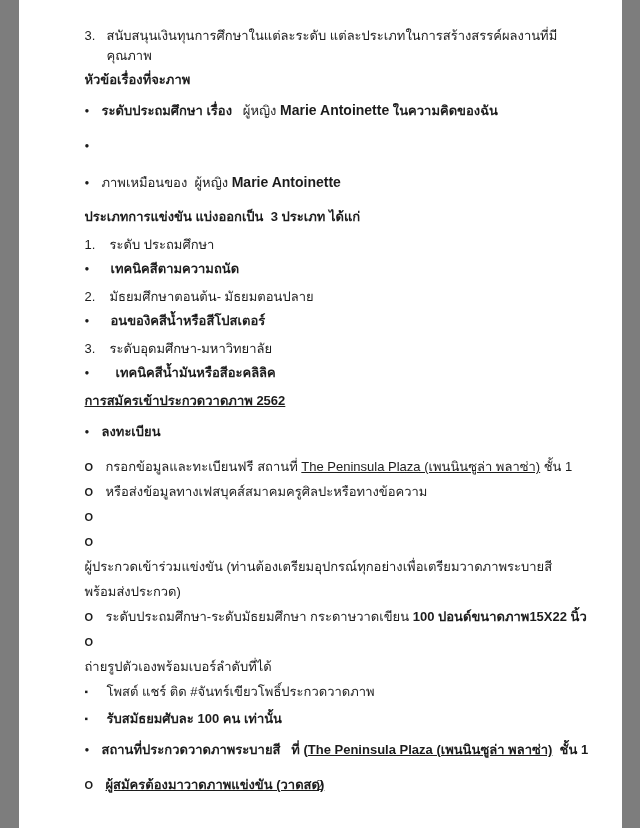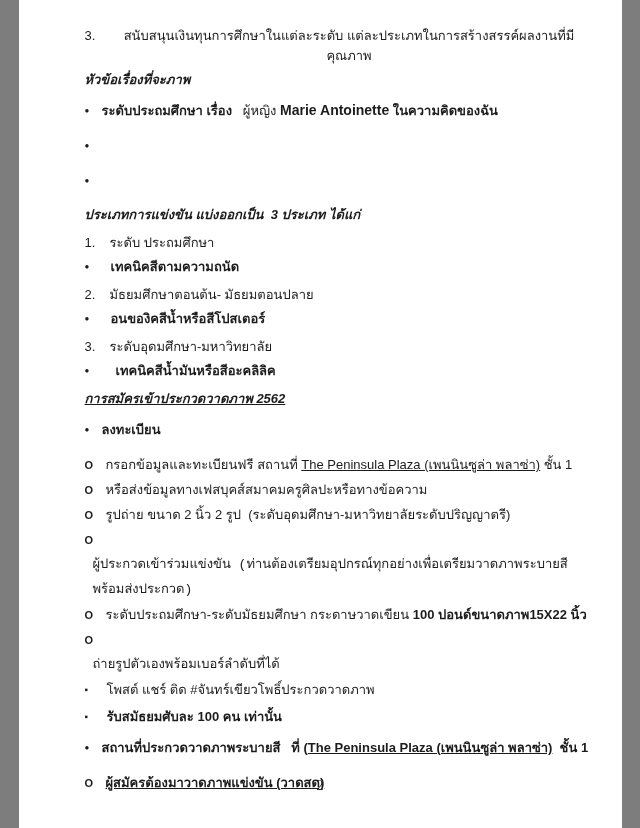--- a/index.html
+++ b/index.html
@@ -17,47 +17,47 @@
     overflow:hidden;
   }
   .content {
     padding:26px 30px 0 66px;
     font-size:13px;
     line-height:20px;
     color:#1c1c1c;
   }
   .block { display:flex; align-items:baseline; }
   .marker { flex:0 0 auto; }
-  .text { white-space:pre-wrap;text-align:center; }
+  .text { white-space:pre-wrap; }
 
   
   .m-disc { font-size:8px; position:relative; top:-2px; }
   .m-circ { font-weight:bold; font-size:11px; }
   .m-sq   { font-size:10px; position:relative; top:-1px; }
   .m-num  { }
 
   
   .i-n1 { margin-left:20px; }  .i-n1 > .marker { width:22px; }
   .i-b1 { margin-left:22px; }  .i-b1 > .marker { width:17px; }
   .i-n2 { margin-left:20px; }  .i-n2 > .marker { width:25px; }
   .i-b2 { margin-left:70px; }  .i-b2 > .marker { width:26px; }
   .i-b2x{ margin-left:76px; }  .i-b2x > .marker { width:31px; }
   .i-o1 { margin-left:73px; }  .i-o1 > .marker { width:21px; }
   .i-o2 { margin-left:78px; }  .i-o2 > .marker { width:21px; }
   .i-p1 { margin-left:94px; }
   .i-s1 { margin-left:100px; } .i-s1 > .marker { width:22px; }
 
   
-  .t-h        { font-weight:bold; margin:0 0 8px;font-style:italic; }
+  .t-h        { font-weight:bold; margin:0 0 8px; }
   .t-li.i-b1  { margin:6px 0 10px; line-height:25px; }
   .t-li.i-n1  { margin:0 0 4px; }
   .t-li.i-n2  { margin:2px 0 4px; }
   .t-li.i-b2, .t-li.i-b2x { margin:2px 0 6px; }
   .t-li.i-o1, .t-li.i-o2  { margin:1px 0 3px; line-height:22px; }
-  .t-p        { margin:1px 8px 3px; line-height:22px;font-family:Liberation Mono, monospace; }
+  .t-p        { margin:1px 0 3px; line-height:22px; }
   .t-li.i-s1  { margin:2px 0 4px; line-height:22px; }
 
   .bold { font-weight:bold; }
   .underline { text-decoration:underline; }
   .latin { font-size:14px;font-weight:bold; }
 
   .footer {
     position:absolute;
     left:0; right:0; bottom:34px;
     text-align:center;
@@ -80,20 +80,21 @@
       </div>
       <div class="block t-li i-b1">
         <span class="marker m-disc">●</span>
         <span class="text"><span class="bold ">ระดับประถมศึกษา เรื่อง</span><span class="">   ผู้หญิง </span><span class="latin">Marie Antoinette</span><span class="bold "> ในความคิดของฉัน</span></span>
       </div>
       <div class="block t-li i-b1">
         <span class="marker m-disc">●</span>
       </div>
       <div class="block t-li i-b1">
         <span class="marker m-disc">●</span>
+        <span class="text"><span class="">ภาพเหมือนของ  ผู้หญิง </span><span class="latin">Marie Antoinette</span></span>
       </div>
       <div class="block t-h i-none">
         <span class="text"><span class="bold ">ประเภทการแข่งขัน แบ่งออกเป็น  3 ประเภท ได้แก่</span></span>
       </div>
       <div class="block t-li i-n2">
         <span class="marker m-num">1.</span>
         <span class="text"><span class="">ระดับ ประถมศึกษา</span></span>
       </div>
       <div class="block t-li i-b2">
         <span class="marker m-disc">●</span>
@@ -125,21 +126,20 @@
       <div class="block t-li i-o1">
         <span class="marker m-circ">O</span>
         <span class="text"><span class="">กรอกข้อมูลและทะเบียนฟรี สถานที่ </span><span class="underline ">The Peninsula Plaza (เพนนินซูล่า พลาซ่า)</span><span class=""> ชั้น 1</span></span>
       </div>
       <div class="block t-li i-o1">
         <span class="marker m-circ">O</span>
         <span class="text"><span class="">หรือส่งข้อมูลทางเฟสบุคส์สมาคมครูศิลปะหรือทางข้อความ</span></span>
       </div>
       <div class="block t-li i-o1">
         <span class="marker m-circ">O</span>
-        <span class="text"><span class="">รูปถ่าย ขนาด 2 นิ้ว 2 รูป  (ระดับอุดมศึกษา-มหาวิทยาลัยระดับปริญญาตรี)</span></span>
       </div>
       <div class="block t-li i-o1">
         <span class="marker m-circ">O</span>
       </div>
       <div class="block t-p i-p1">
         <span class="text"><span class="">ผู้ประกวดเข้าร่วมแข่งขัน (ท่านต้องเตรียมอุปกรณ์ทุกอย่างเพื่อเตรียมวาดภาพระบายสี</span></span>
       </div>
       <div class="block t-p i-p1">
         <span class="text"><span class="">พร้อมส่งประกวด)</span></span>
       </div>

